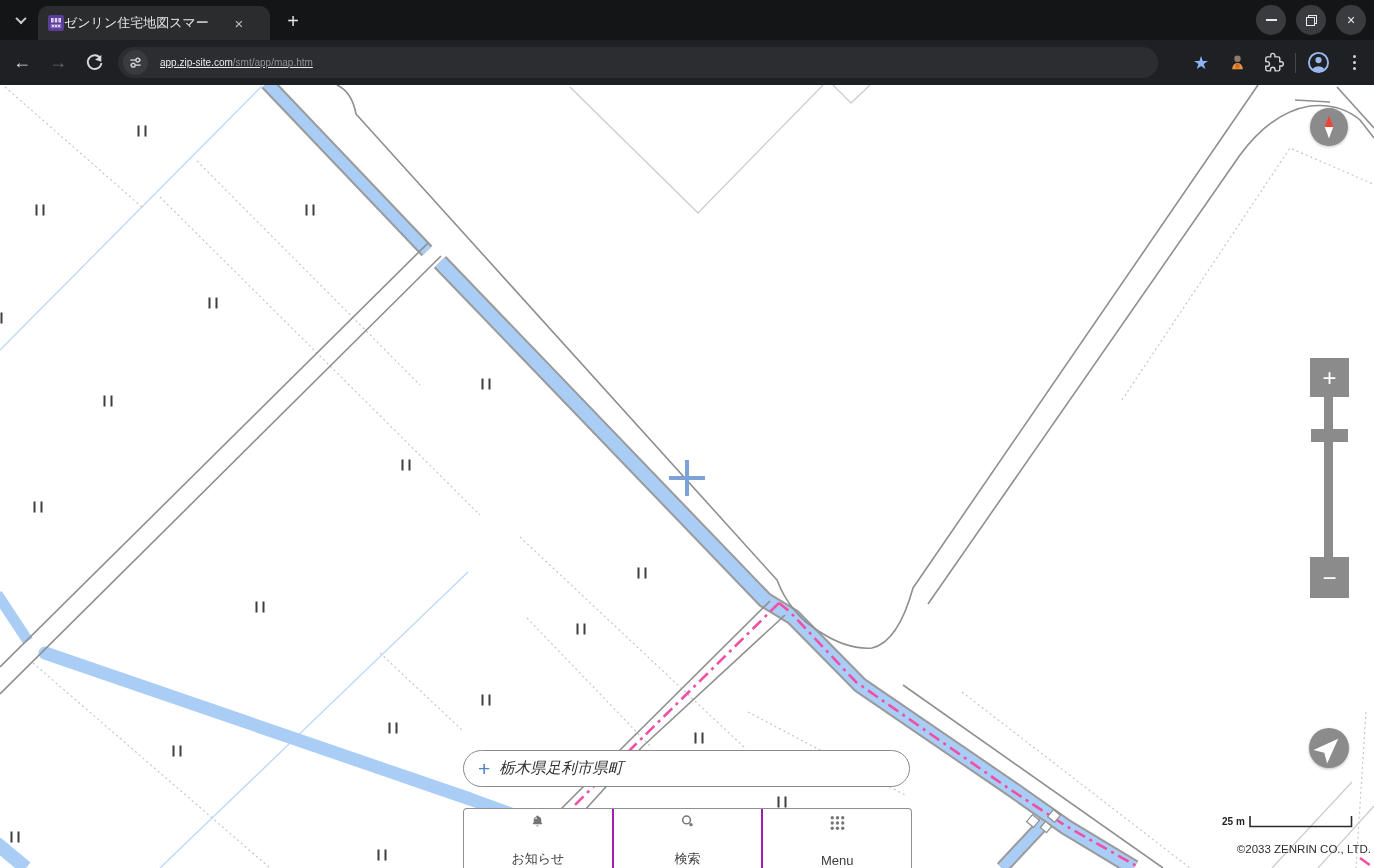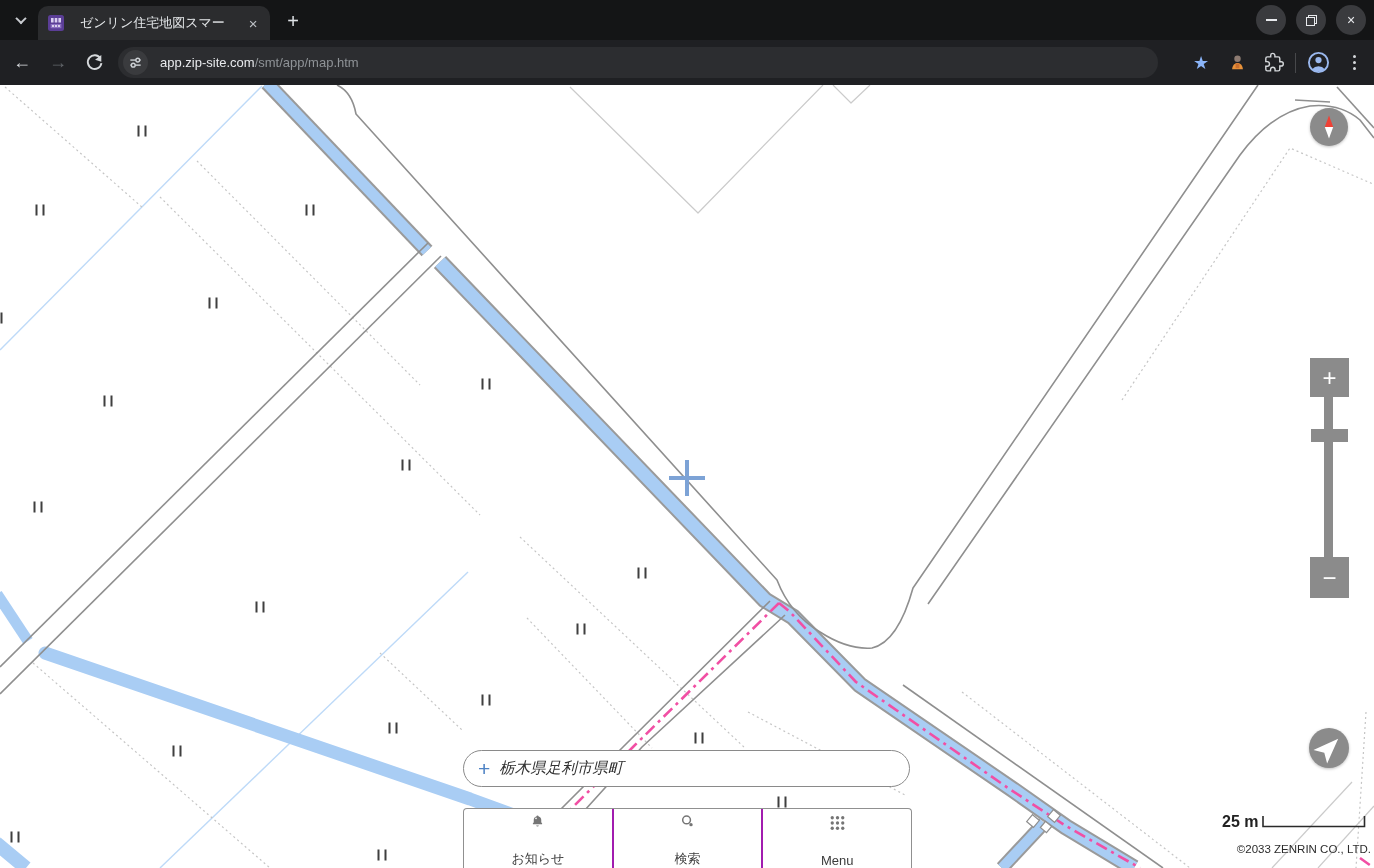--- a/index.html
+++ b/index.html
@@ -8,21 +8,21 @@
 
   
   .tabstrip { position:relative; width:100%; height:40px; background:#141516; }
   .tab-search { position:absolute; left:8px; top:7px; width:26px; height:26px; border-radius:50%;
                 display:flex; align-items:center; justify-content:center; }
   .chev { width:8px; height:8px; border-left:2px solid #c8cbcf; border-bottom:2px solid #c8cbcf;
           transform:rotate(-45deg) translate(1px,-1px); }
   .tab { position:absolute; left:38px; top:6px; width:232px; height:34px; background:#2b2c2e;
          border-radius:10px 10px 0 0; display:flex; align-items:center; padding:0 8px 0 10px; }
   .favicon { width:16px; height:16px; flex:0 0 16px; }
-  .tab-title { color:#e3e6e8; font-size:13px; margin-left:16px; white-space:nowrap;
+  .tab-title { color:#e3e6e8; font-size:13px; margin-left:0; white-space:nowrap;
                overflow:hidden; width:160px;font-family:Liberation Mono, monospace; }
   .tab-close { color:#bdc1c6; font-size:15px; margin-left:6px; width:18px; height:18px;
                display:flex; align-items:center; justify-content:center; }
   .newtab { position:absolute; left:280px; top:8px; width:26px; height:26px; color:#dfe2e6;
             font-size:20px; display:flex; align-items:center; justify-content:center; }
   .winbtns { position:absolute; right:8px; top:5px; display:flex; gap:10px; }
   .winbtn { width:30px; height:30px; border-radius:50%; background:#3a3b3e; color:#e8eaed;
             display:flex; align-items:center; justify-content:center; font-size:14px; }
   .min-glyph { display:block; width:11px; height:1.5px; background:#e8eaed; }
   .restore { position:relative; width:11px; height:11px; }
@@ -33,21 +33,21 @@
 
   .toolbar { position:relative; width:100%; height:45px; background:#1f2023;
              display:flex; align-items:center; }
   .navbtn { width:28px; height:28px; display:flex; align-items:center; justify-content:center;
             font-size:18px; color:#d5d8db; margin-left:8px; }
   .navbtn.disabled { color:#63676b; }
   .omnibox { position:absolute; left:118px; top:7px; width:1040px; height:31px; background:#2c2d30;
              border-radius:16px; display:flex; align-items:center; padding-left:5px; }
   .tune-wrap { width:25px; height:25px; border-radius:50%; background:#3a3b3e;
                display:flex; align-items:center; justify-content:center; }
-  .url { margin-left:12px; font-size:13px; color:#e8eaed; white-space:nowrap; }
+  .url { margin-left:12px; font-size:10px; color:#e8eaed; white-space:nowrap;text-decoration:underline; }
   .url .path { color:#8f9397; }
   .right-icons { position:absolute; right:6px; top:0; height:45px; display:flex;
                  align-items:center; gap:8px; }
   .ricon { width:28px; height:28px; display:flex; align-items:center; justify-content:center; }
   .star { color:#8ab4f8; font-size:18px; }
   .vsep { width:1px; height:20px; background:#47484b; }
   .kebab { display:flex; flex-direction:column; gap:3px; align-items:center; }
   .kebab i { width:3px; height:3px; border-radius:50%; background:#d5d8db; }
 
   
@@ -78,21 +78,21 @@
 
   .panel { position:absolute; left:463px; top:723px; width:449px; height:60px;
            background:#ffffff; border:1px solid #909090; border-bottom:none;
            border-radius:4px 4px 0 0; display:flex; }
   .pcell { flex:1; display:flex; flex-direction:column; align-items:center;
            justify-content:flex-start; padding-top:5px;gap:20px; }
   .pcell + .pcell { border-left:2px solid #a21caf; }
   .pcell .lbl { font-size:13px; color:#3c3c3c; margin-top:1px; }
 
   .scalebar { position:absolute; left:1222px; top:730px; display:flex; align-items:flex-end; }
-  .scalebar .txt { font-size:16px; font-weight:bold; color:#222222; margin-right:4px;
+  .scalebar .txt { font-size:10px; font-weight:bold; color:#222222; margin-right:4px;
                    line-height:12px; }
   .copyright { position:absolute; right:3px; top:758px; font-size:11.5px; color:#2b2b2b; }
 </style>
 </head>
 <body>
 
 <div class="tabstrip">
   <div class="tab-search">
     <span class="chev"></span>
   </div>

